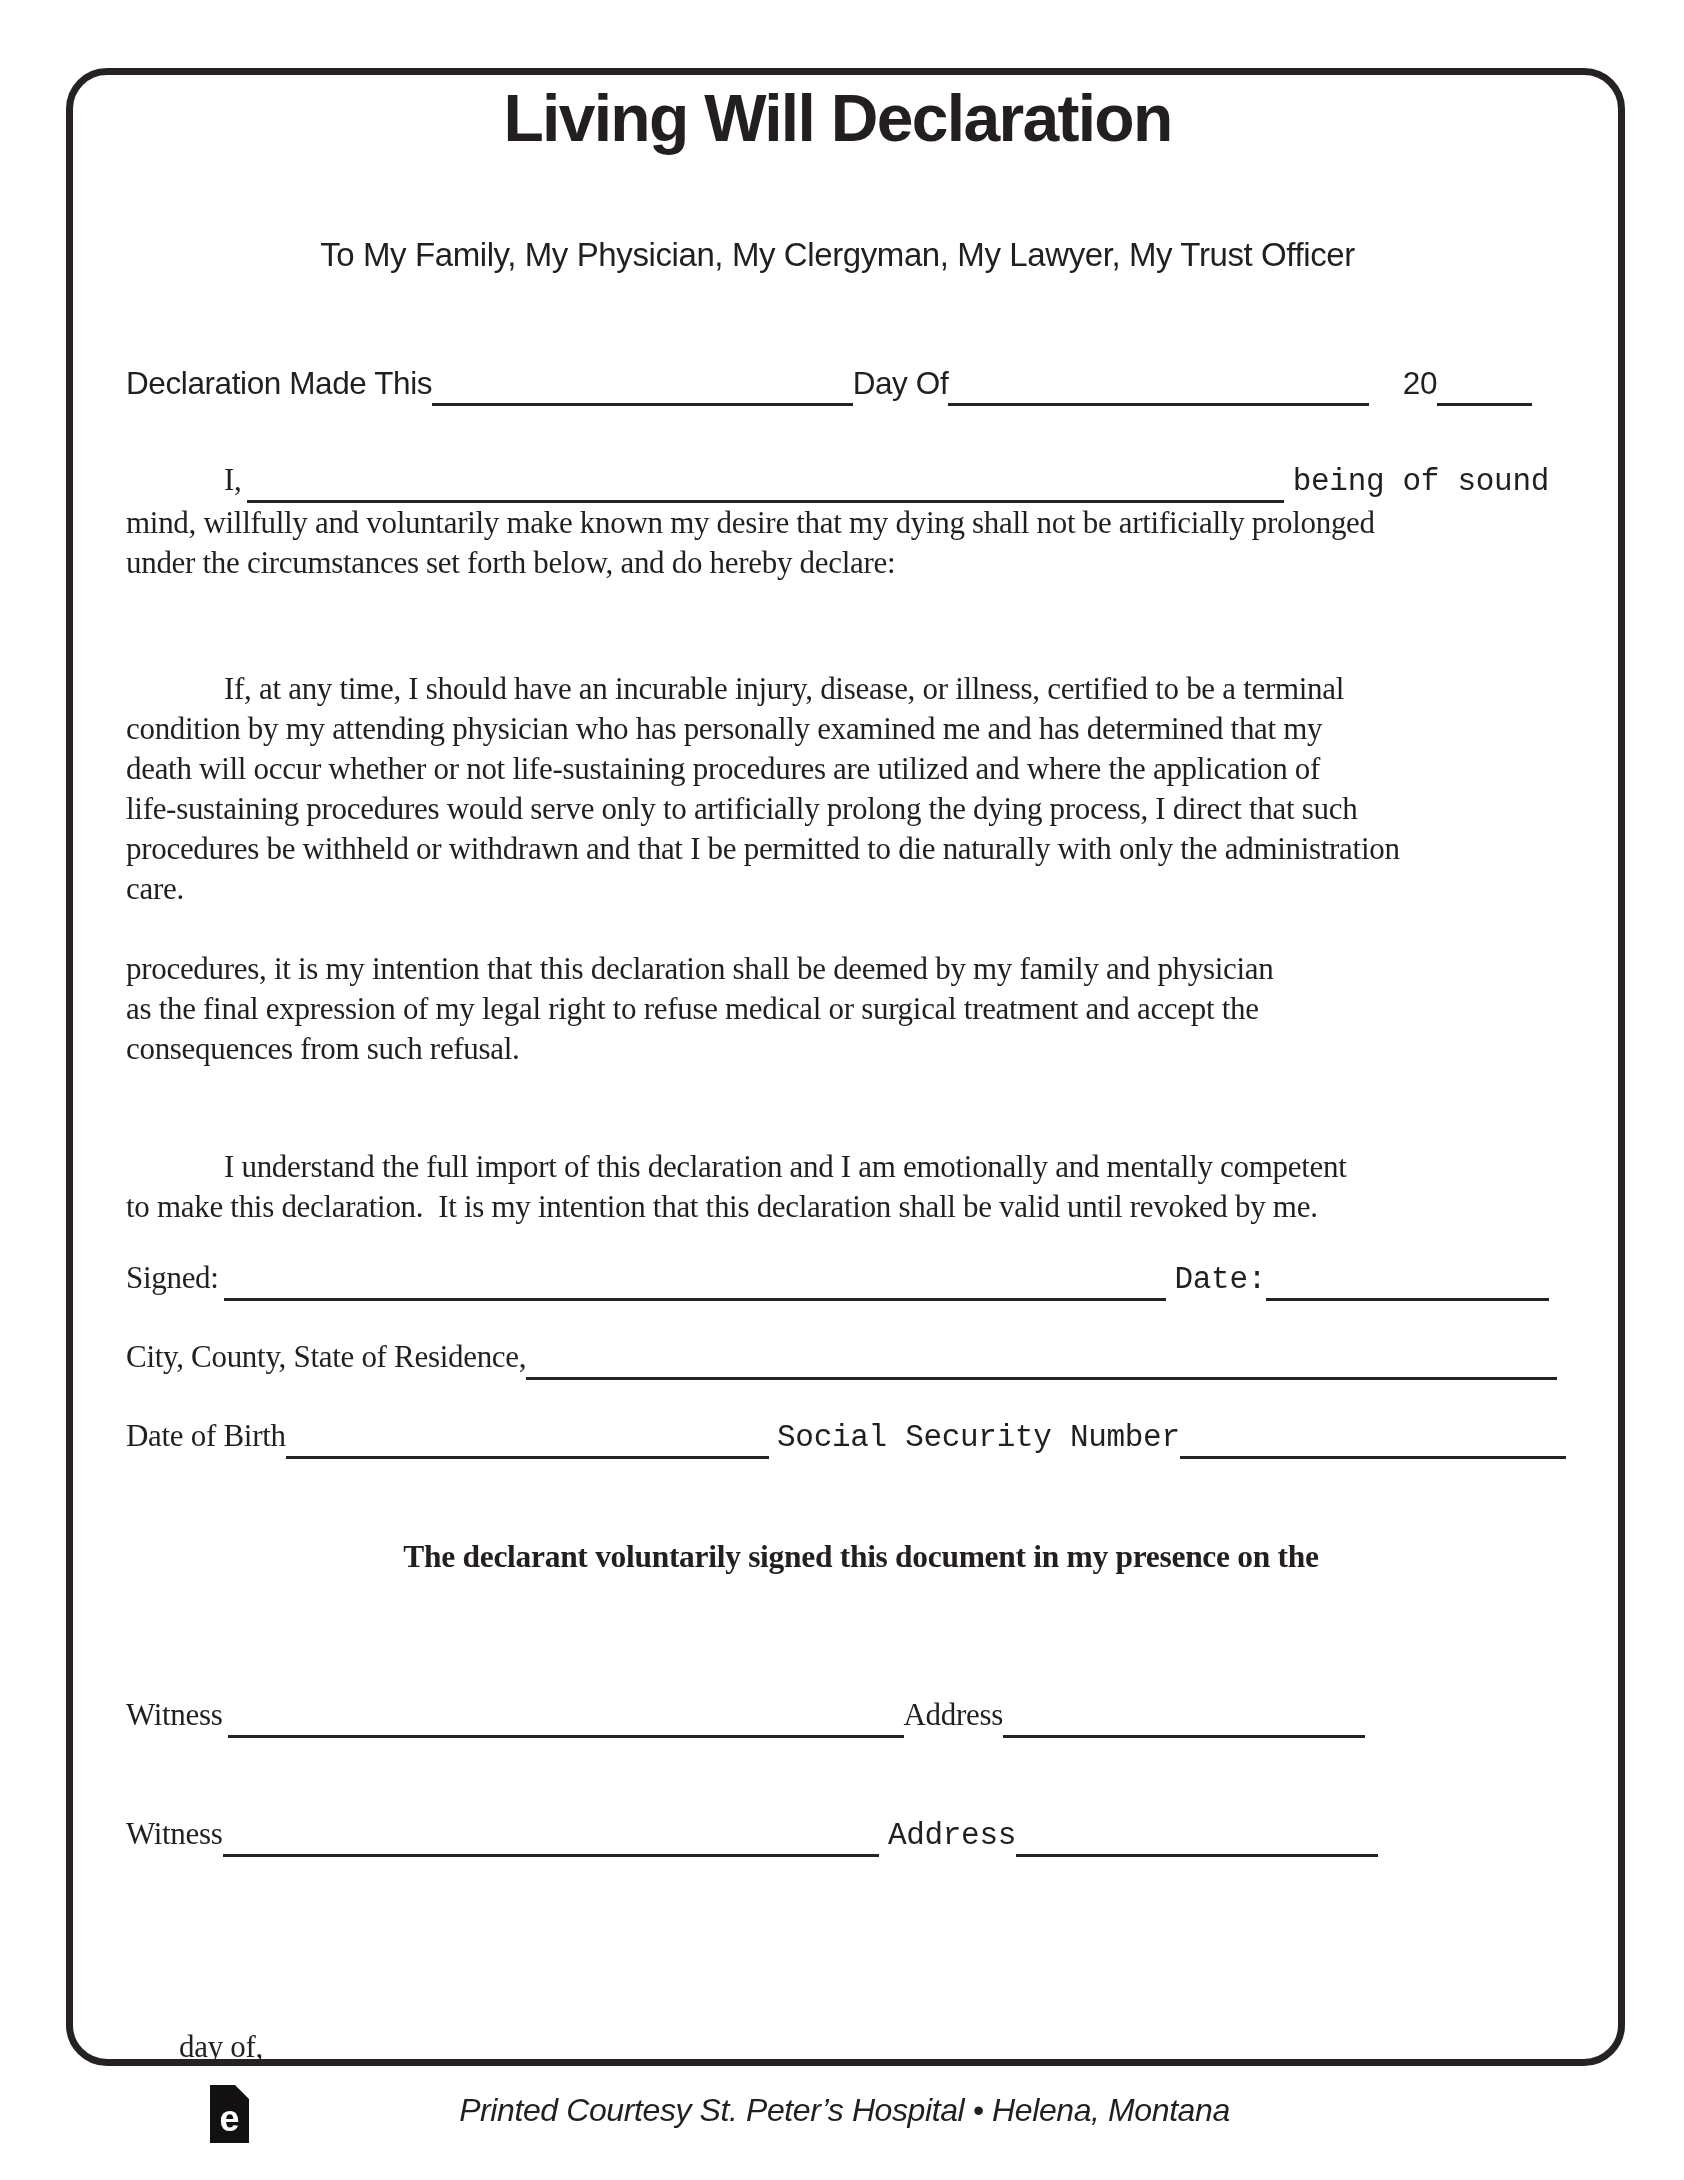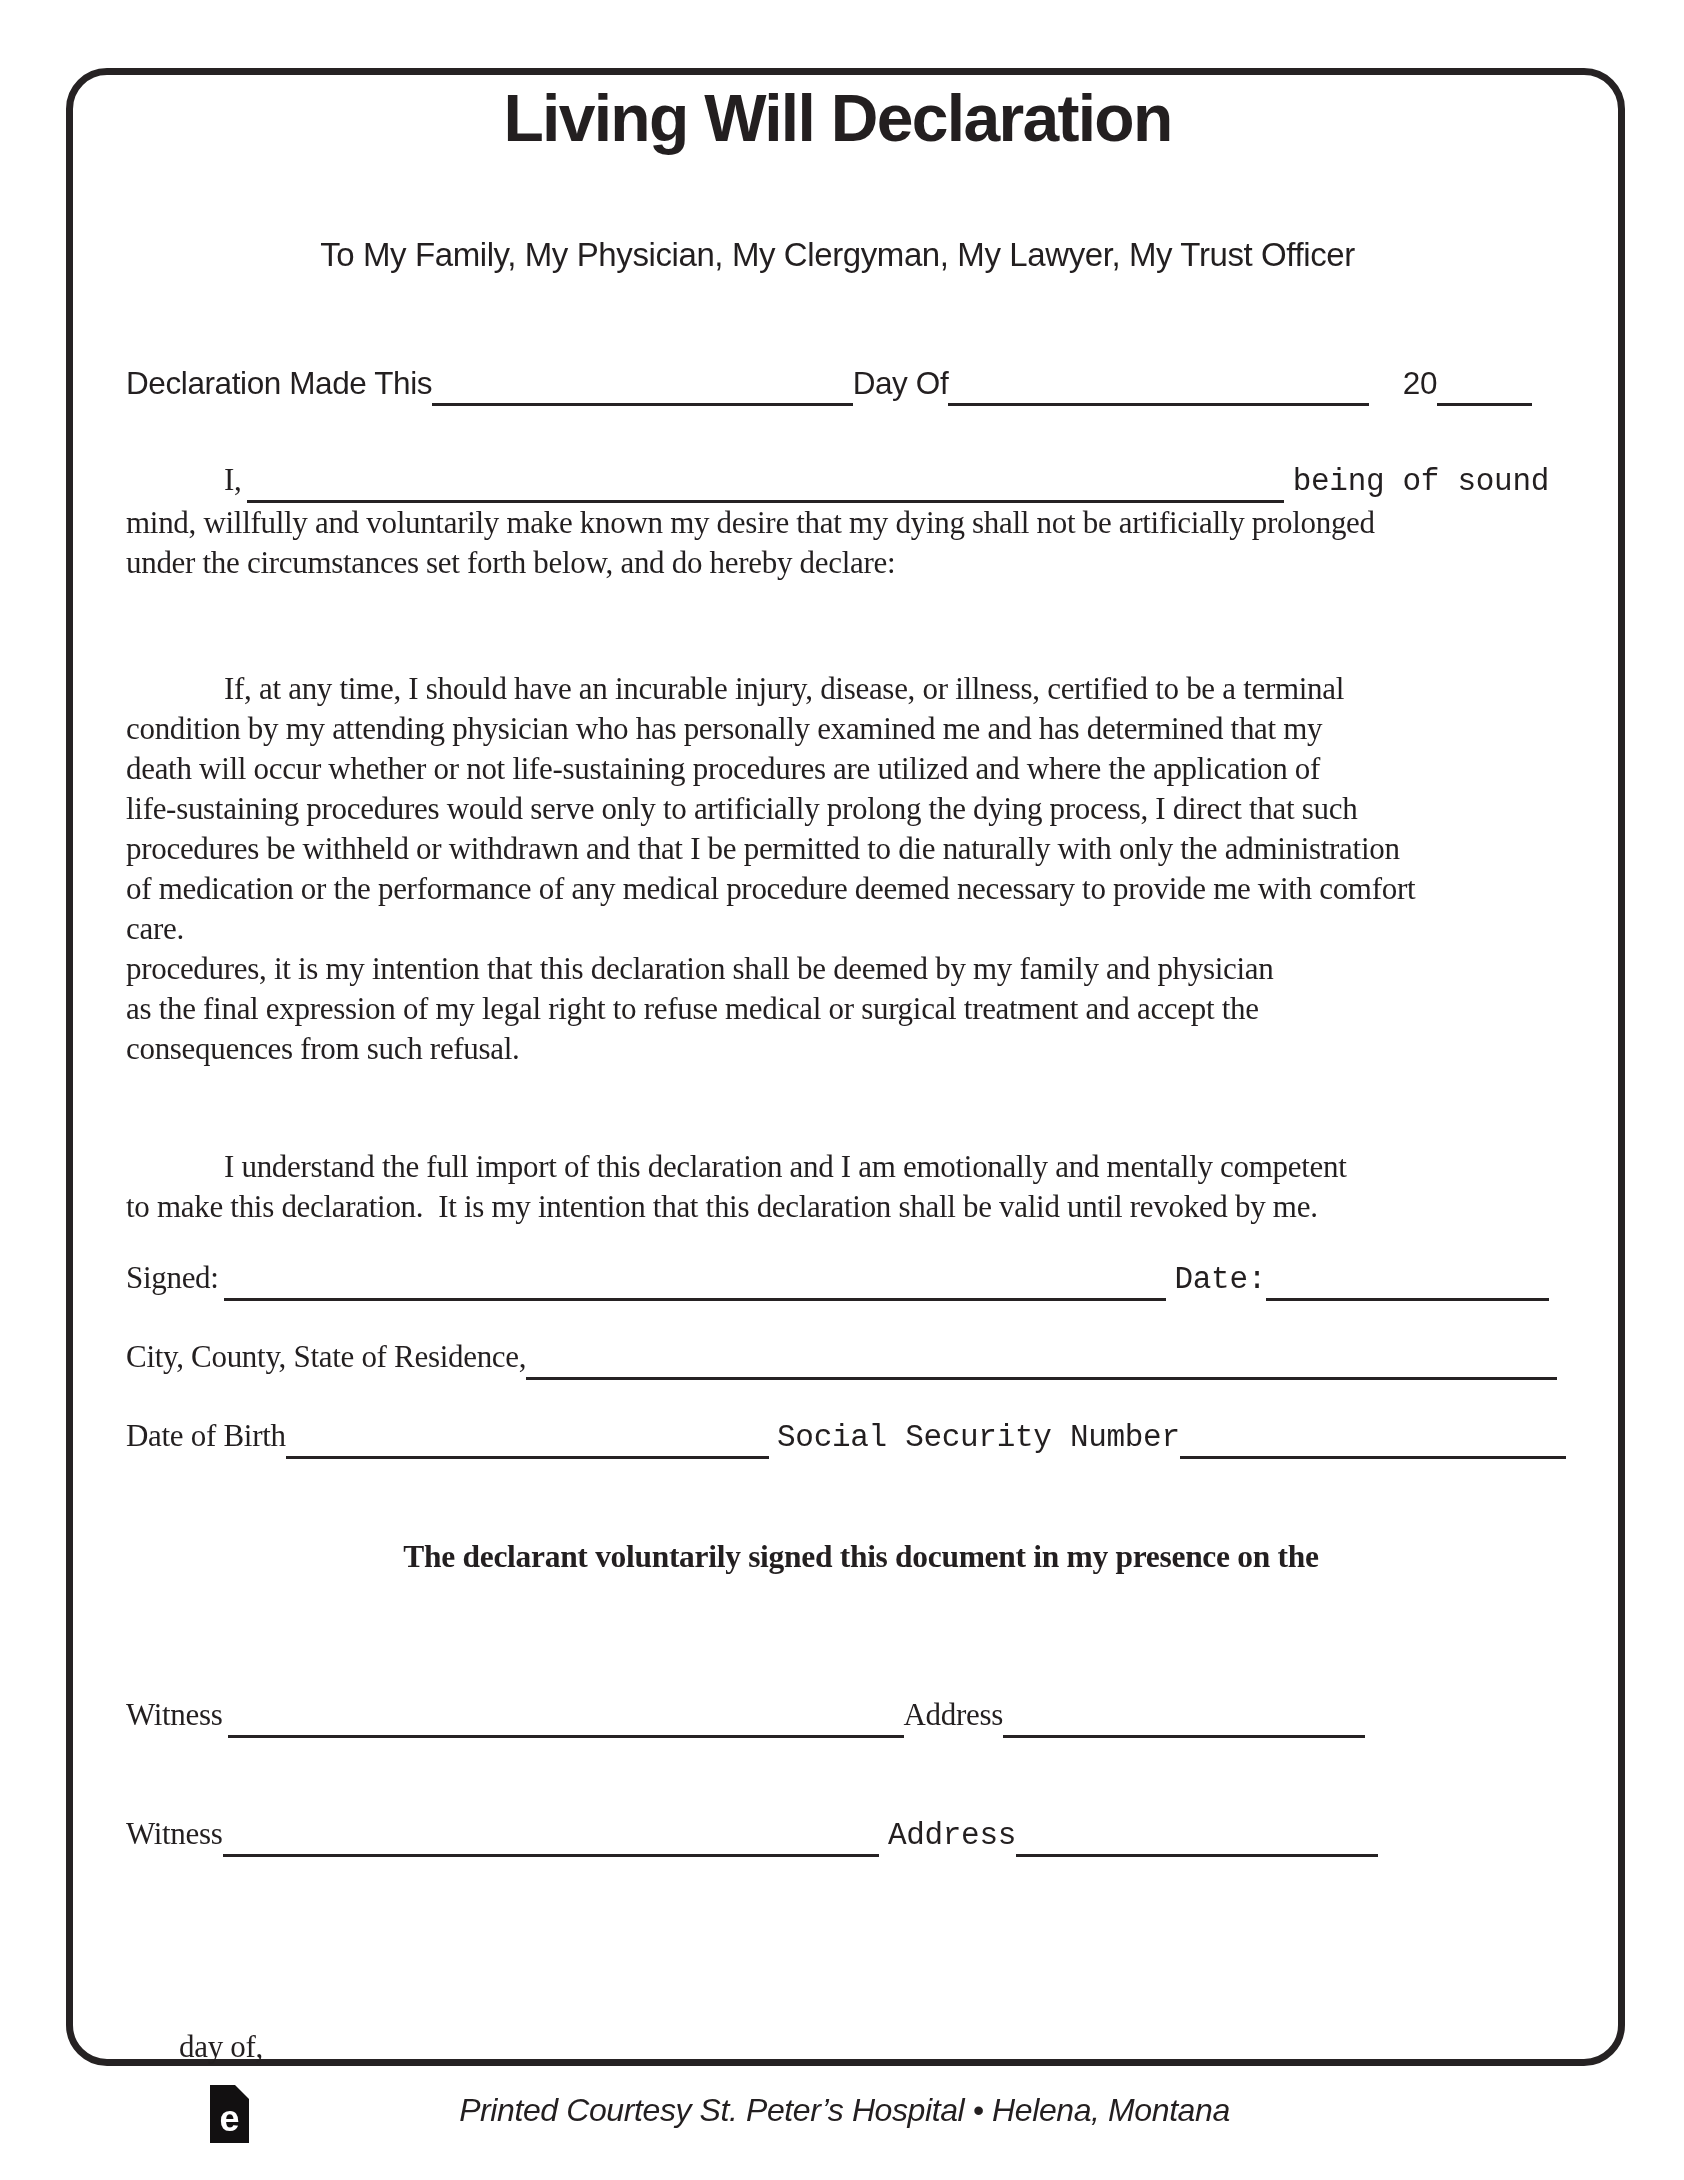--- a/index.html
+++ b/index.html
@@ -118,21 +118,20 @@
     <div class="pline">mind, willfully and voluntarily make known my desire that my dying shall not be artificially prolonged</div>
     <div class="pline">under the circumstances set forth below, and do hereby declare:</div>
   </div>
 
   <div class="abs p2">
     <div class="pline indent">If, at any time, I should have an incurable injury, disease, or illness, certified to be a terminal</div>
     <div class="pline">condition by my attending physician who has personally examined me and has determined that my</div>
     <div class="pline">death will occur whether or not life-sustaining procedures are utilized and where the application of</div>
     <div class="pline">life-sustaining procedures would serve only to artificially prolong the dying process, I direct that such</div>
     <div class="pline">procedures be withheld or withdrawn and that I be permitted to die naturally with only the administration</div>
-    <div class="pline">of medication or the performance of any medical procedure deemed necessary to provide me with comfort</div>
     <div class="pline">care.</div>
   </div>
 
   <div class="abs p3">
     <div class="pline">procedures, it is my intention that this declaration shall be deemed by my family and physician</div>
     <div class="pline">as the final expression of my legal right to refuse medical or surgical treatment and accept the</div>
     <div class="pline">consequences from such refusal.</div>
   </div>
 
   <div class="abs p4">

